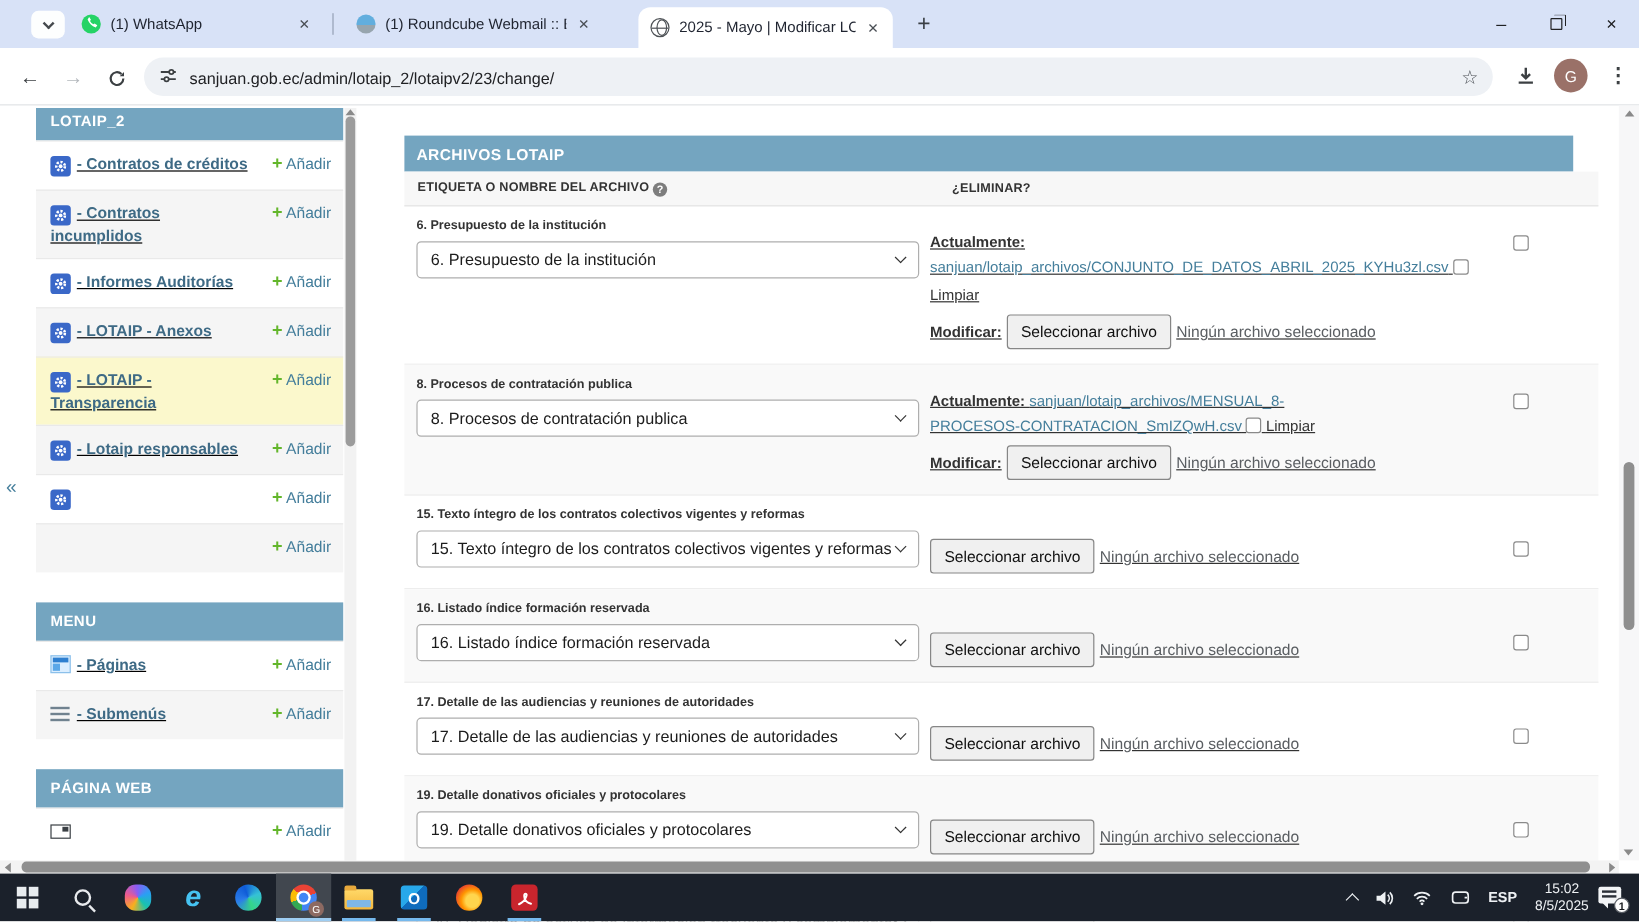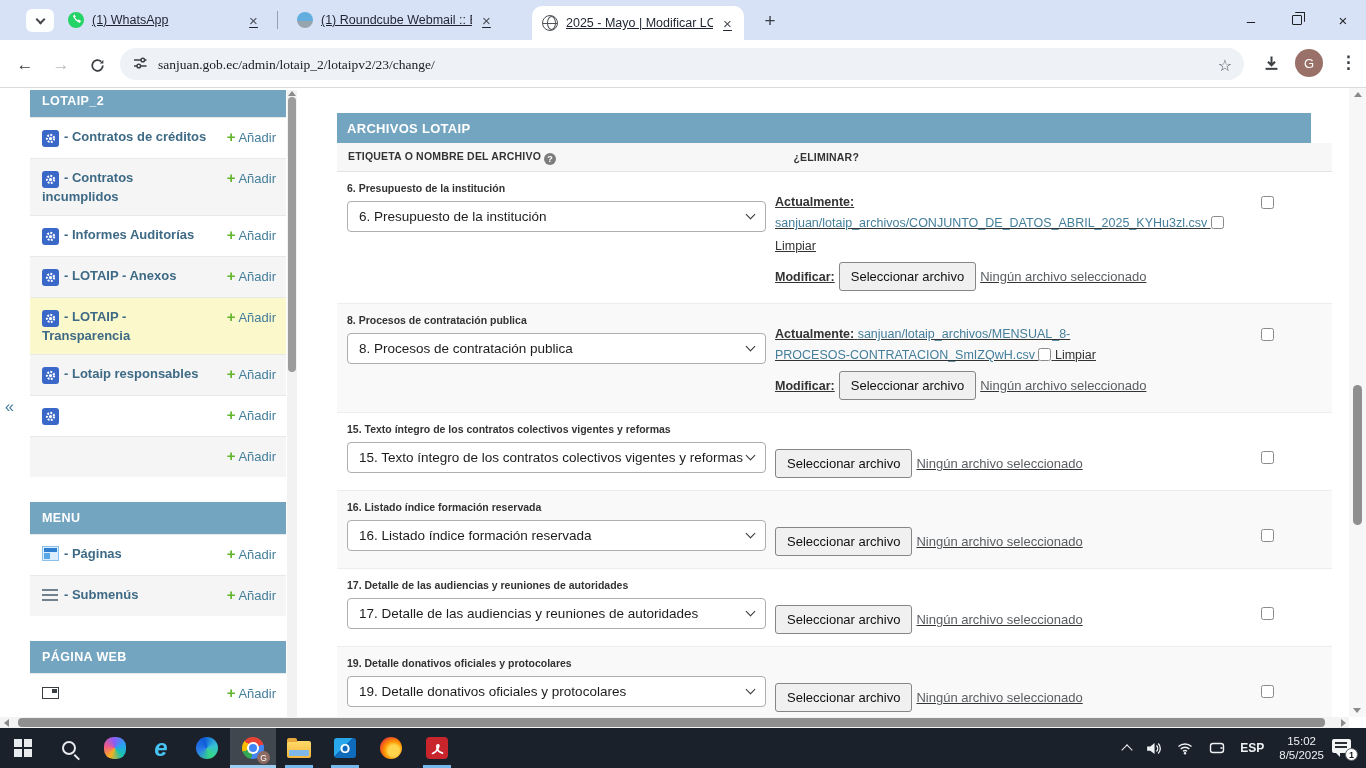--- a/index.html
+++ b/index.html
@@ -4,21 +4,21 @@
 <style>
   * { margin:0; padding:0; box-sizing:border-box; }
   html,body { width:1366px; height:768px; overflow:hidden; }
   body { font-family:"Liberation Sans", sans-serif; background:#fff; }
   #screen { position:relative; width:1366px; height:768px; background:#fff; overflow:hidden; }
 
   
   .tabstrip { position:absolute; left:0; top:0; width:1366px; height:40px; background:#d8e2f7; }
   .tabsearch { position:absolute; left:26px; top:9px; width:28px; height:23px; background:#fdfefe; border-radius:6px; display:flex; align-items:center; justify-content:center; }
   .chev { display:inline-block; width:7px; height:7px; border-right:2px solid #45494d; border-bottom:2px solid #45494d; transform:rotate(45deg); margin-top:-3px; }
-  .tab { position:absolute; top:0; height:40px; display:flex; align-items:center; padding:0 8px 0 10px; font-size:12.5px; color:#1f2430;text-decoration:underline; }
+  .tab { position:absolute; top:0; height:40px; display:flex; align-items:center; padding:0 8px 0 10px; font-size:12.5px; color:#1f2430; }
   .tab .favicon { width:16px; height:16px; margin-right:8px; flex:0 0 16px; }
   .tab .tlabel { flex:1; white-space:nowrap; overflow:hidden; }
   .tab .tclose { width:17px; height:17px; border-radius:50%; display:flex; align-items:center; justify-content:center; color:#4a4f55; font-size:15px; margin-left:6px; }
   .tab1 { left:58px; width:212px; }
   .tab2 { left:287px; width:216px; }
   .tabdiv { position:absolute; top:11px; width:1px; height:18px; background:#93a0b5; }
   .tab-active { left:532px; width:212px; top:6px; height:34px; background:#ffffff; border-radius:10px 10px 0 0; }
   .newtab { position:absolute; left:758px; top:9px; width:24px; height:24px; display:flex; align-items:center; justify-content:center; font-size:19px; color:#3a3f45; }
   .wcontrols { position:absolute; right:0; top:0; height:40px; display:flex; }
   .wbtn { width:46px; height:40px; display:flex; align-items:center; justify-content:center; color:#202124; font-size:15px; }
@@ -26,35 +26,35 @@
   .wmax:before { content:""; position:absolute; left:2px; top:-4px; width:9px; height:9px; border:1.4px solid #202124; border-left:none; border-bottom:none; border-radius:1px; }
 
   .wa-icon { border-radius:50%; background:#25d366; position:relative; }
   .rc-icon { border-radius:50%; background:linear-gradient(180deg,#62aede 55%,#97a5ae 55%); }
   .globe-icon { border-radius:50%; border:1.5px solid #4e5256; position:relative; }
   .globe-icon:before { content:""; position:absolute; left:50%; top:0; bottom:0; width:7px; margin-left:-3.5px; border:1.2px solid #4e5256; border-radius:50%; }
   .globe-icon:after { content:""; position:absolute; left:0; right:0; top:50%; border-top:1.2px solid #4e5256; }
 
   .toolbar { position:absolute; left:0; top:40px; width:1366px; height:48px; background:#ffffff; border-bottom:1px solid #dadce0; }
   .navbtn { position:absolute; top:12px; width:26px; height:26px; display:flex; align-items:center; justify-content:center; font-size:17px; color:#3c4043; }
-  .omnibox { position:absolute; left:120px; top:8px; width:1124px; height:32px; background:#eef1f5; border-radius:16px; display:flex; align-items:center; padding:2px 12px 0 12px;font-family:Liberation Serif, serif; }
+  .omnibox { position:absolute; left:120px; top:8px; width:1124px; height:32px; background:#eef1f5; border-radius:16px; display:flex; align-items:center; padding:2px 12px 0 12px; }
   .omni-url { font-size:13.5px; color:#202124; flex:1; white-space:nowrap; overflow:hidden; margin-left:10px; }
   .omni-star { color:#4a4f55; font-size:16px; margin-left:8px; }
   .toolicon { position:absolute; top:13px; color:#3c4043; }
   .avatar { position:absolute; left:1295px; top:9px; width:28px; height:28px; border-radius:50%; background:#9a7168; color:#fff; font-size:13px; display:flex; align-items:center; justify-content:center; }
 
   
   .pagebody { position:absolute; left:0; top:88px; width:1366px; height:629px; background:#fff; }
   .collapse { position:absolute; left:5px; top:310px; color:#447e9b; font-size:16px; }
 
   
   .sidebar { position:absolute; left:30px; top:2px; width:256px; }
   .sec-header { background:#74a5c0; color:#fff; font-weight:bold; font-size:12.5px; letter-spacing:.4px; padding:9px 12px; }
   .sec-header.cut { padding-top:4px; }
-  .sitem { position:relative; padding:10px 10px 10px 12px; min-height:41px; border-top:1px solid #e9e9e9; }
+  .sitem { position:relative; padding:10px 10px 10px 12px; min-height:41px; border-top:1px solid #e9e9e9;text-decoration:underline; }
   .sec .sitem:nth-child(even) { background:#f5f5f5; }
   .sitem.sel { background:#fbf8cc !important; }
   .sitem-main { width:168px; font-size:13px; font-weight:bold; color:#3e6a85; line-height:17px; }
   .micon { display:inline-flex; width:17px; height:17px; border-radius:3px; background:#3a68c8; vertical-align:-4px; margin-right:5px; align-items:center; justify-content:center; }
   .pg-icon { display:inline-block; width:17px; height:15px; background:#dbeeff; border:1px solid #8cc0ea; vertical-align:-3px; margin-right:5px; position:relative; }
   .pg-icon:before { content:""; position:absolute; left:1px; top:1px; right:1px; height:4px; background:#2e7fd0; }
   .pg-icon:after { content:""; position:absolute; left:1px; top:6px; width:6px; bottom:1px; background:#5aa7e8; }
   .ham-icon { display:inline-block; width:16px; height:12px; vertical-align:-2px; margin-right:6px; border-top:2px solid #70828f; border-bottom:2px solid #70828f; position:relative; }
   .ham-icon:before { content:""; position:absolute; left:0; right:0; top:3px; height:2px; background:#70828f; }
   .web-icon { display:inline-block; width:17px; height:12px; border:1.5px solid #3a3f44; vertical-align:-2px; margin-right:5px; position:relative; background:#fff; }

